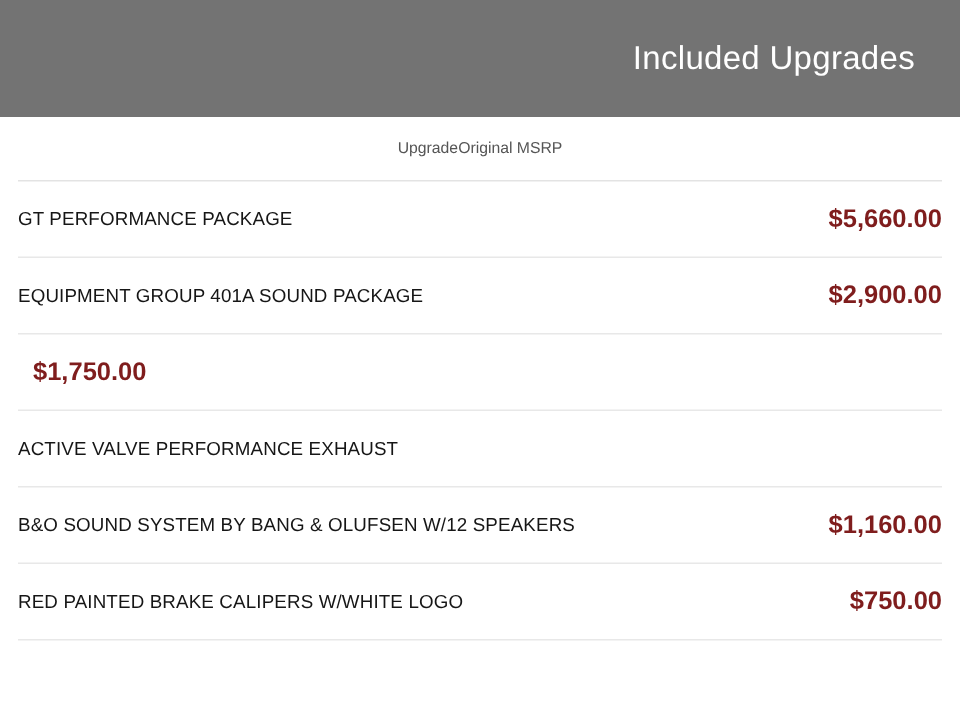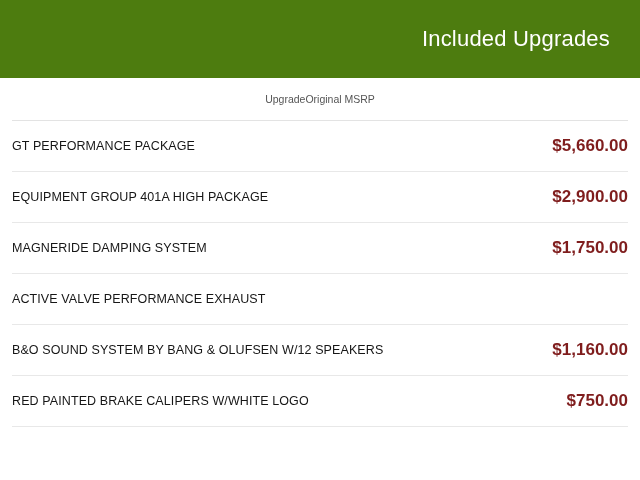--- a/index.html
+++ b/index.html
@@ -15,21 +15,21 @@
   }
   .page {
     position: relative;
     width: 640px;
     height: 480px;
     background: #ffffff;
     box-sizing: border-box;
   }
   .header {
     height: 78px;
-    background: #4d7c0f;
+    background: #737373;
     display: flex;
     align-items: center;
     justify-content: flex-end;
     padding-right: 30px;
     box-sizing: border-box;
   }
   .header-title {
     color: #ffffff;
     font-size: 22px;
     font-weight: 400;
@@ -101,26 +101,25 @@
       <span>Upgrade</span>
       <span>Original MSRP</span>
     </div>
 
     <div class="row">
       <div class="row-name">GT PERFORMANCE PACKAGE</div>
       <div class="row-price">$5,660.00</div>
     </div>
 
     <div class="row">
-      <div class="row-name">EQUIPMENT GROUP 401A HIGH PACKAGE</div>
+      <div class="row-name">EQUIPMENT GROUP 401A SOUND PACKAGE</div>
       <div class="row-price">$2,900.00</div>
     </div>
 
     <div class="row">
-      <div class="row-name">MAGNERIDE DAMPING SYSTEM</div>
       <div class="row-price">$1,750.00</div>
     </div>
 
     <div class="row">
       <div class="row-name">ACTIVE VALVE PERFORMANCE EXHAUST</div>
     </div>
 
     <div class="row">
       <div class="row-name">B&amp;O SOUND SYSTEM BY BANG &amp; OLUFSEN W/12 SPEAKERS</div>
       <div class="row-price">$1,160.00</div>

